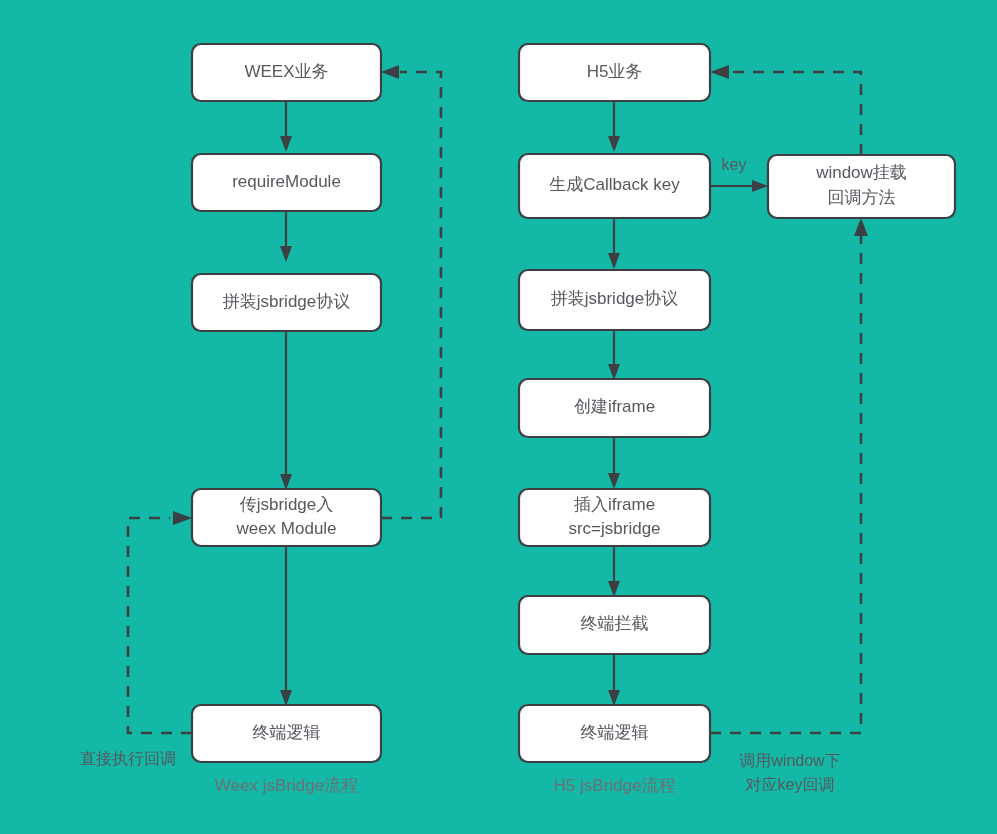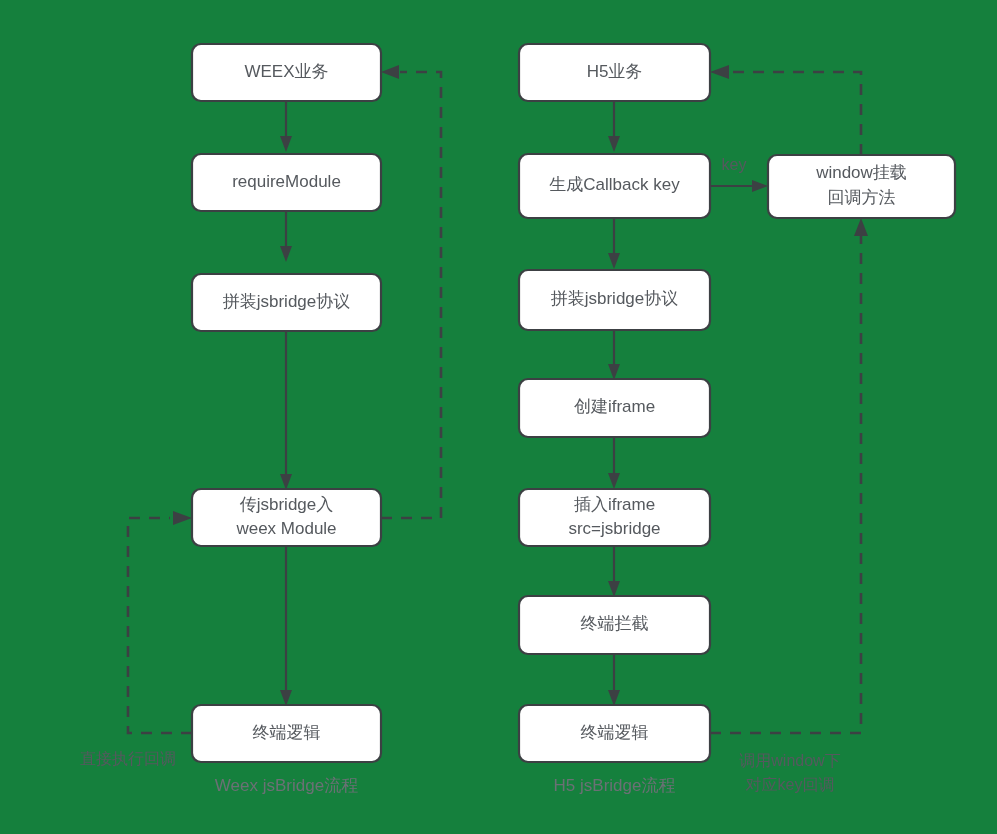--- a/index.html
+++ b/index.html
@@ -10,21 +10,21 @@
   body {
     width: 997px;
     height: 834px;
     font-family: "Liberation Sans", "DejaVu Sans", sans-serif;
     overflow: hidden;
   }
   #diagram-root {
     position: relative;
     width: 997px;
     height: 834px;
-    background: #15803d;
+    background: #14b8a6;
   }
   svg#flow {
     position: absolute;
     top: 0;
     left: 0;
     width: 997px;
     height: 834px;
     display: block;
   }
   .node-rect {

